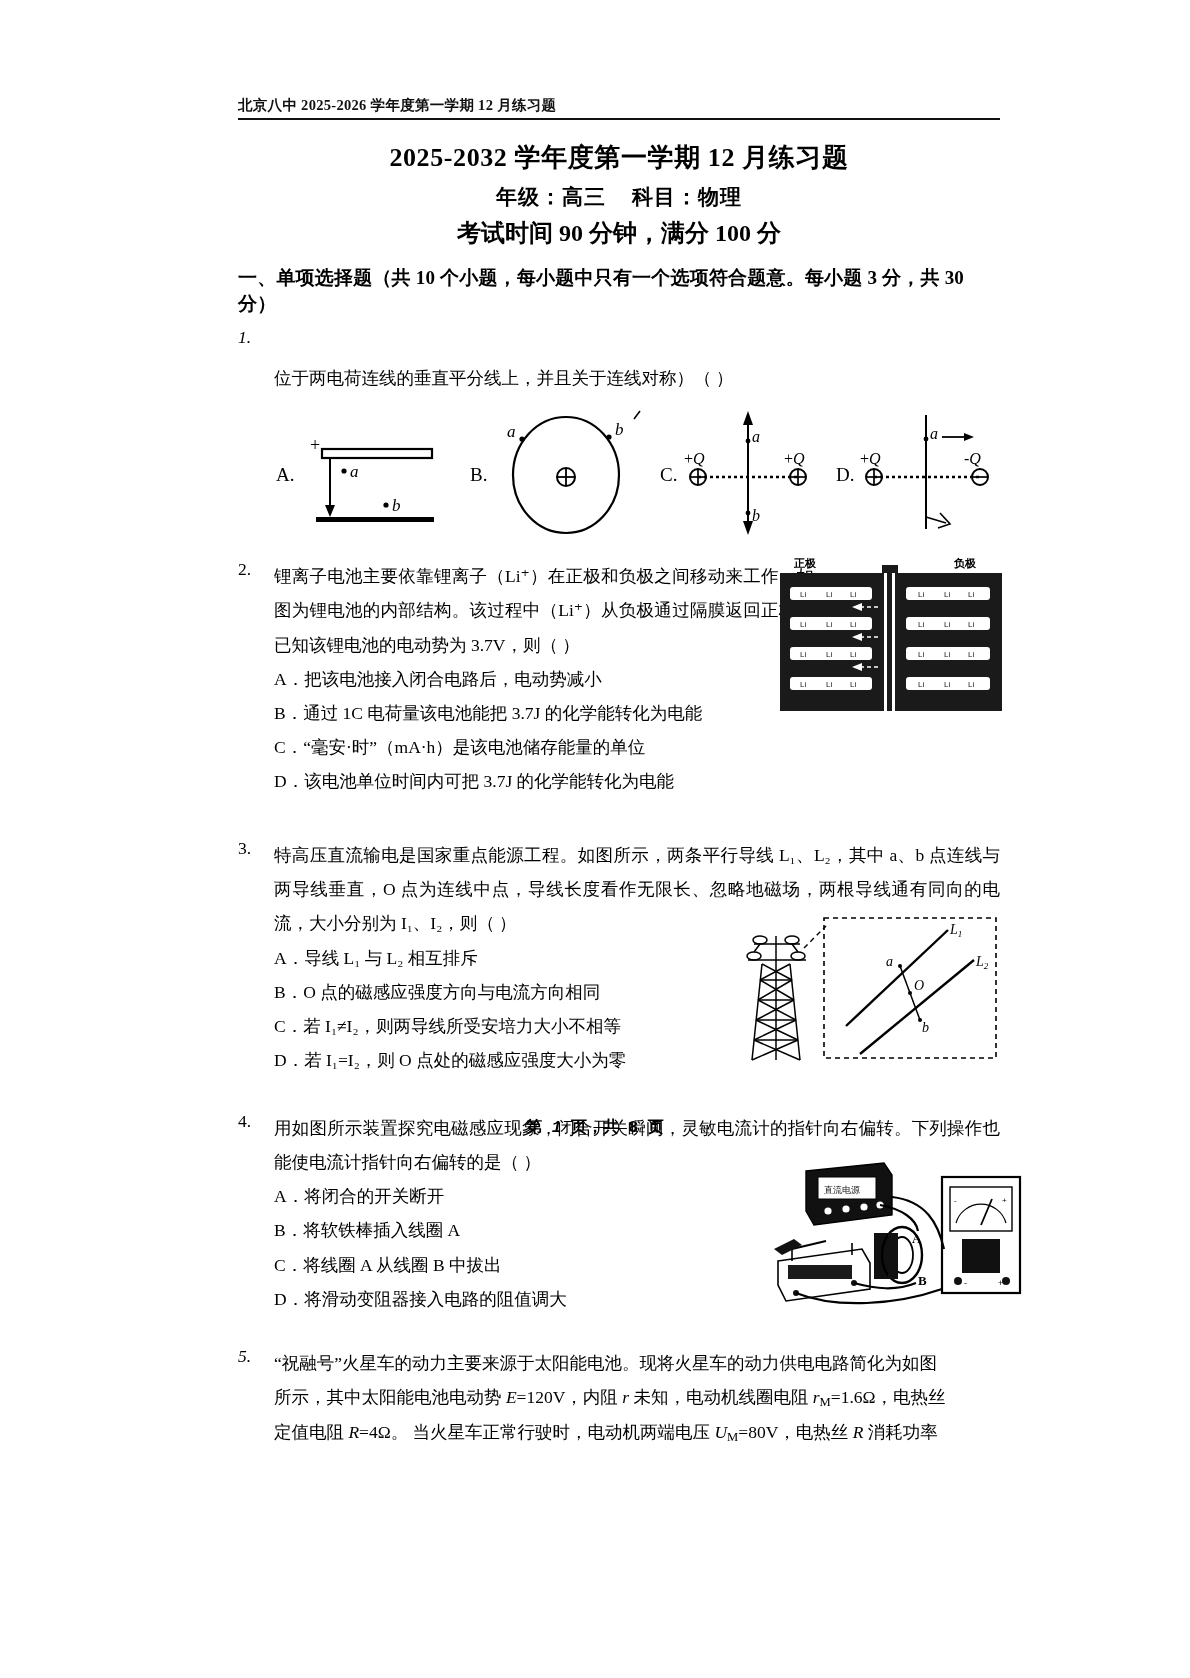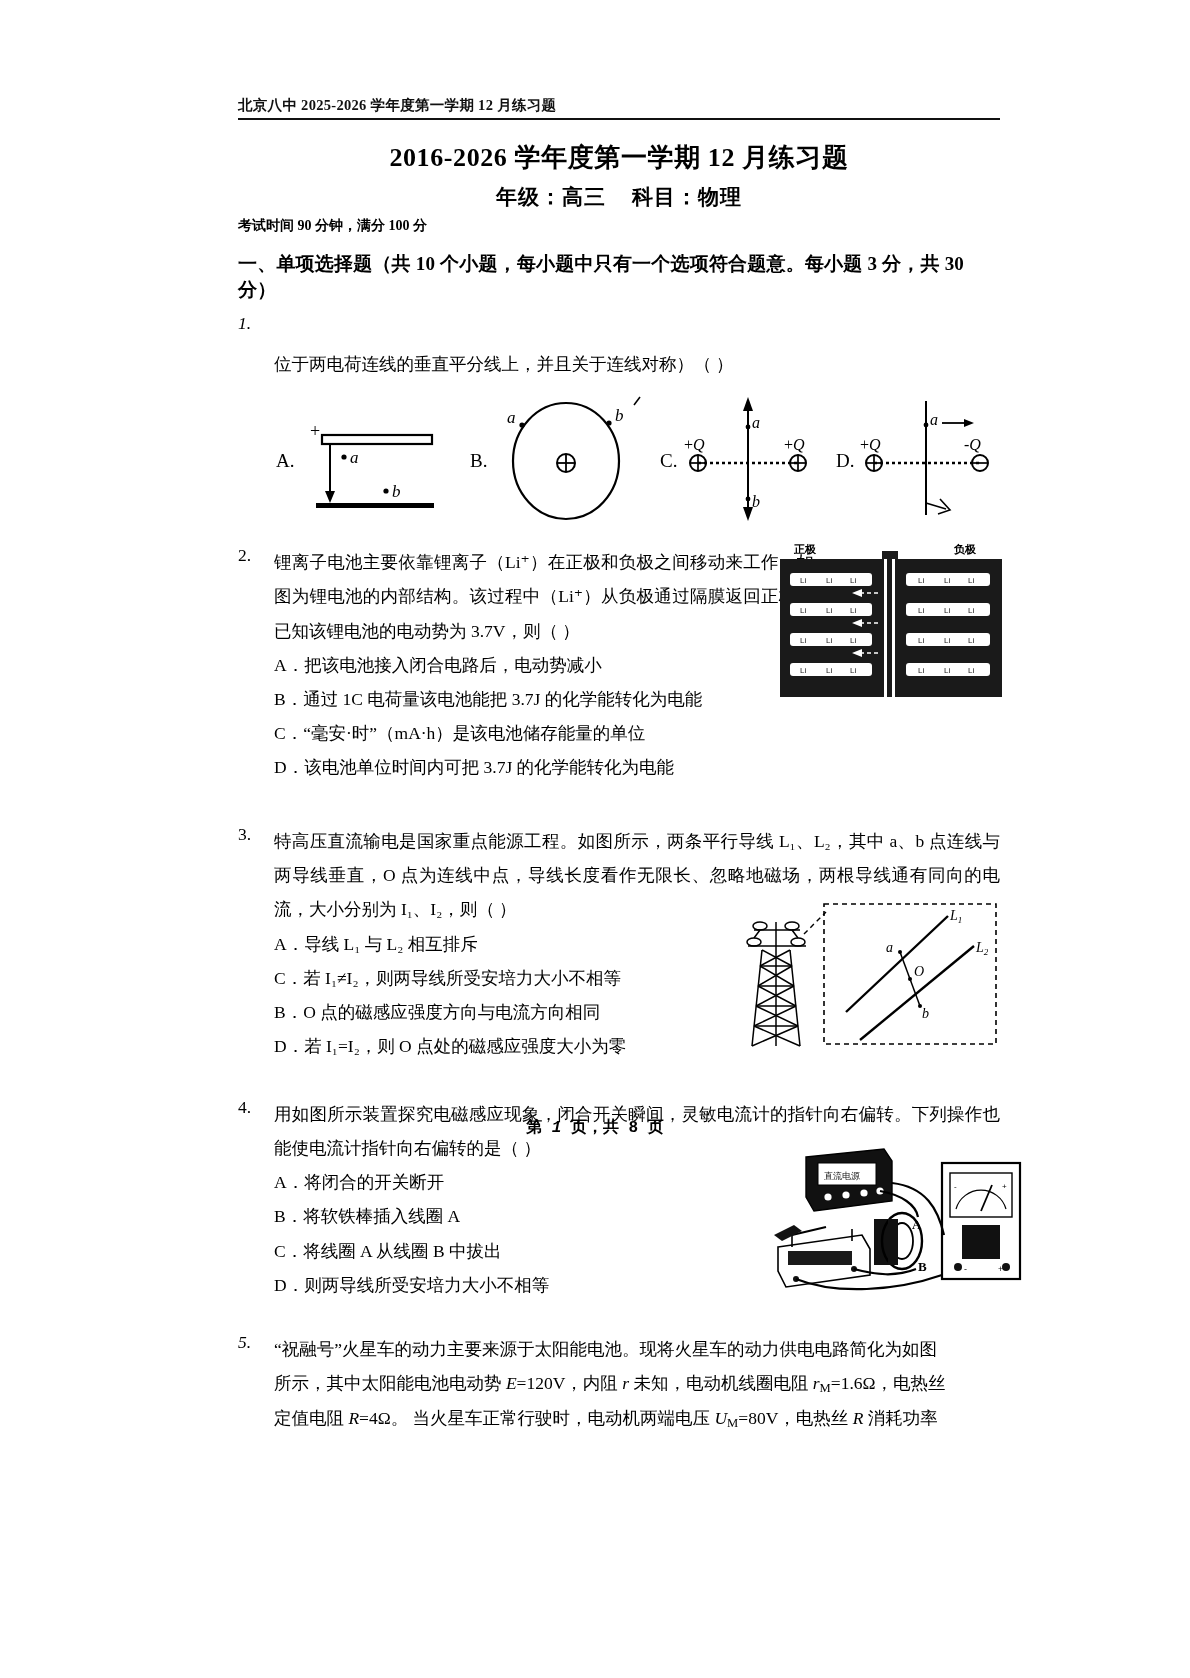--- a/index.html
+++ b/index.html
@@ -51,21 +51,22 @@
   }
   .doc-sub {
     text-align: center;
     font-size: 21px;
     font-weight: bold;
     letter-spacing: 1px;
     margin: 4px 0;
   }
   .doc-sub .gap { display:inline-block; width: 26px; }
   .doc-sub2 {
-    font-size: 14px;
+    text-align: center;
+    font-size: 24px;
     font-weight: bold;
     margin: 6px 0 2px 0;
   }
 
   
   .section-head {
     font-size: 19px;
     font-weight: bold;
     margin-top: 16px;
     margin-bottom: 10px;
@@ -121,21 +122,21 @@
 </style>
 </head>
 <body>
 
 <div class="page">
   <div class="content">
 
     <div class="runhead">北京八中 2025-2026 学年度第一学期 12 月练习题</div>
     <div class="rule"></div>
 
-    <div class="doc-title">2016-2026 学年度第一学期 12 月练习题</div>
+    <div class="doc-title">2025-2032 学年度第一学期 12 月练习题</div>
     <div class="doc-sub">
       <span>年级：高三</span><span class="gap"></span><span>科目：物理</span>
     </div>
     <div class="doc-sub2">考试时间 90 分钟，满分 100 分</div>
 
     <div class="section-head">一、单项选择题（共 10 个小题，每小题中只有一个选项符合题意。每小题 3 分，共 30 分）</div>
 
     <div class="q">
       <div class="qnum">1.</div>
       <div class="qbody">
@@ -336,22 +337,22 @@
             <circle cx="162" cy="52" r="2" fill="#000"></circle>
             <circle cx="172" cy="79" r="2" fill="#000"></circle>
             <circle cx="182" cy="106" r="2" fill="#000"></circle>
             <text x="148" y="52" font-family="Liberation Serif, serif" font-size="14" font-style="italic">a</text>
             <text x="176" y="76" font-family="Liberation Serif, serif" font-size="14" font-style="italic">O</text>
             <text x="184" y="118" font-family="Liberation Serif, serif" font-size="14" font-style="italic">b</text>
           </svg>
         </div>
         <span>特高压直流输电是国家重点能源工程。如图所示，两条平行导线 L₁、L₂，其中 a、b 点连线与两导线垂直，O 点为连线中点，导线长度看作无限长、忽略地磁场，两根导线通有同向的电流，大小分别为 I₁、I₂，则（     ）</span>
         <span class="opt">A．导线 L₁ 与 L₂ 相互排斥</span>
+        <span class="opt">B．O 点的磁感应强度方向与电流方向相同</span>
         <span class="opt">C．若 I₁≠I₂，则两导线所受安培力大小不相等</span>
-        <span class="opt">B．O 点的磁感应强度方向与电流方向相同</span>
         <span class="opt">D．若 I₁=I₂，则 O 点处的磁感应强度大小为零</span>
       </div>
     </div>
 
     <div class="q" style="margin-top:34px;">
       <div class="qnum up">4.</div>
       <div class="qbody">
         <div class="fig" style="position:absolute; left:528px; top:42px;">
           <svg width="262" height="160" viewBox="0 0 262 160">
 
@@ -405,21 +406,21 @@
               <path d="M 126 44 C 160 48 172 70 178 96"></path>
               <path d="M 30 140 C 70 156 130 152 176 136"></path>
               <path d="M 88 130 C 110 136 130 138 150 130"></path>
             </g>
           </svg>
         </div>
         <span>用如图所示装置探究电磁感应现象，闭合开关瞬间，灵敏电流计的指针向右偏转。下列操作也能使电流计指针向右偏转的是（     ）</span>
         <span class="opt">A．将闭合的开关断开</span>
         <span class="opt">B．将软铁棒插入线圈 A</span>
         <span class="opt">C．将线圈 A 从线圈 B 中拔出</span>
-        <span class="opt">D．则两导线所受安培力大小不相等</span>
+        <span class="opt">D．将滑动变阻器接入电路的阻值调大</span>
       </div>
     </div>
 
     <div class="q" style="margin-top:30px;">
       <div class="qnum">5.</div>
       <div class="qbody">
         <span>“祝融号”火星车的动力主要来源于太阳能电池。现将火星车的动力供电电路简化为如图</span><br>
         <span>所示，其中太阳能电池电动势 <i class="v">E</i>=120V，内阻 <i class="v">r</i> 未知，电动机线圈电阻 <i class="v">r</i><span class="sub">M</span>=1.6Ω，电热丝</span><br>
         <span>定值电阻 <i class="v">R</i>=4Ω。 当火星车正常行驶时，电动机两端电压 <i class="v">U</i><span class="sub">M</span>=80V，电热丝 <i class="v">R</i> 消耗功率</span>
       </div>

